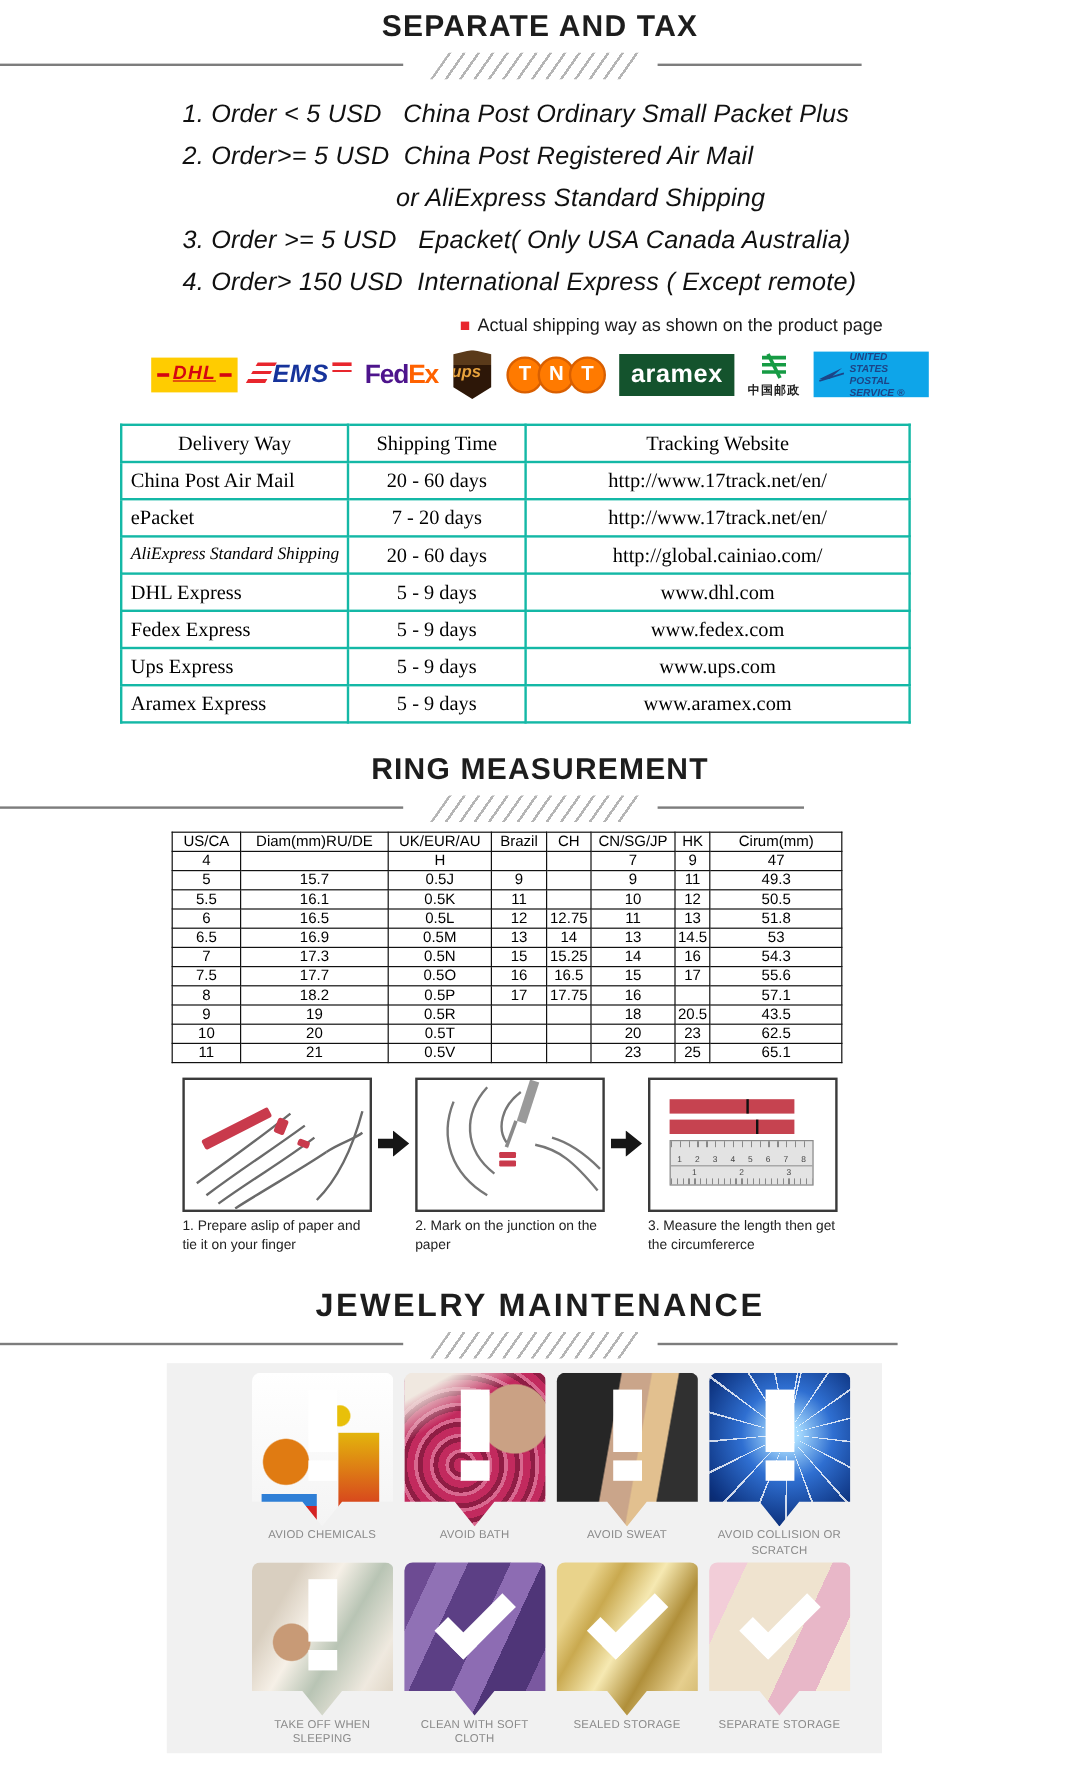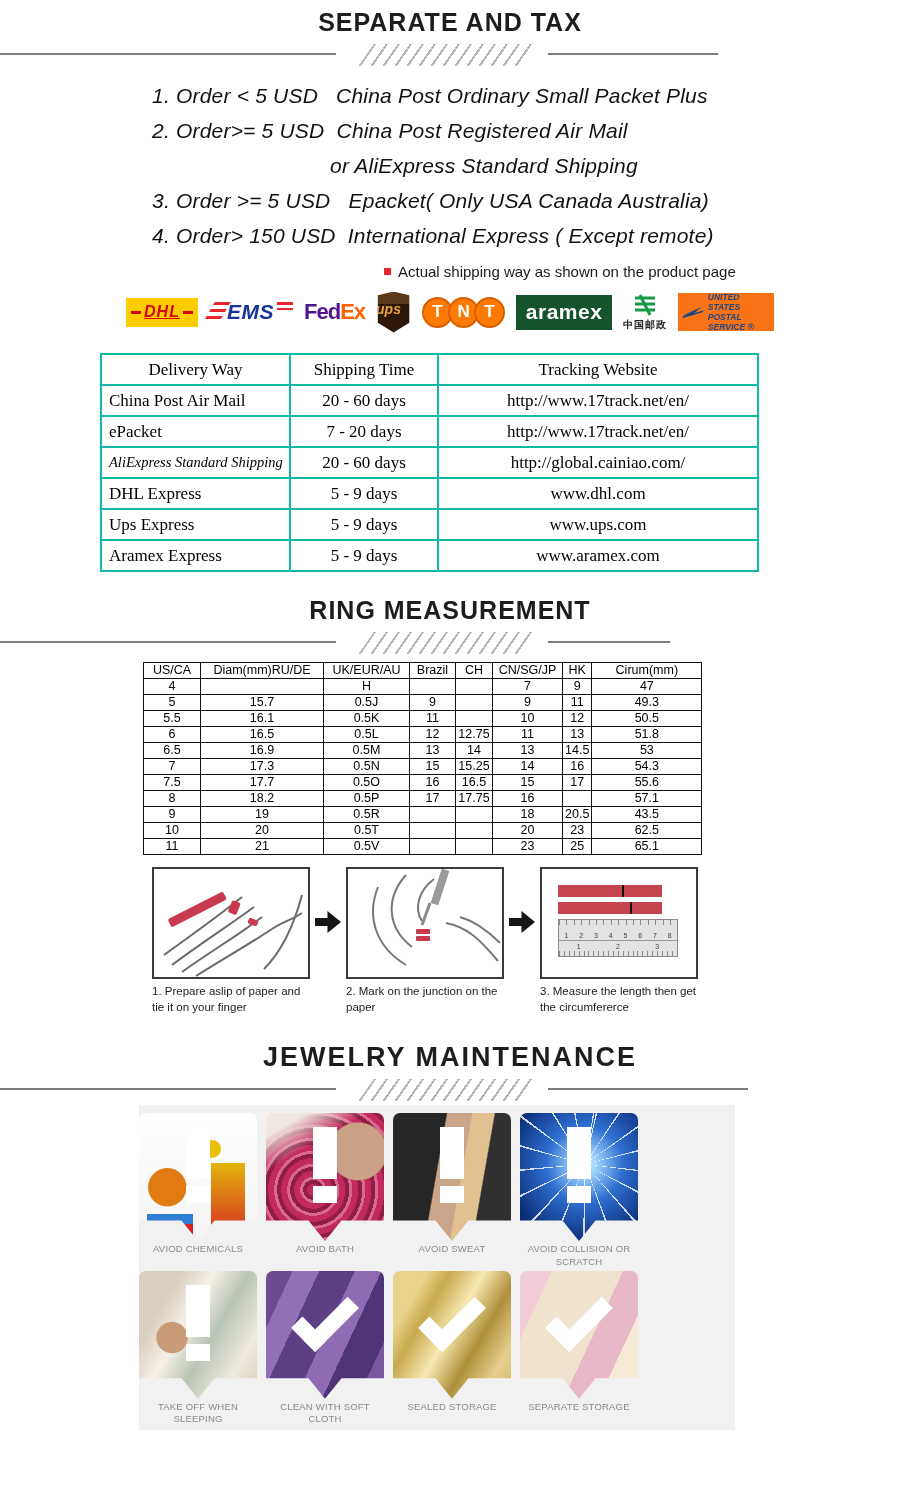--- a/index.html
+++ b/index.html
@@ -49,21 +49,21 @@
       display:flex; align-items:flex-start; justify-content:flex-start; }
   .logo-ups .ups-text { color:#e8a33d; font-weight:900; font-style:italic; font-size:14px; margin-top:9px; }
   .logo-tnt { display:flex; }
   .logo-tnt .tnt-circle { width:31px; height:31px; border-radius:50%; background:#ff7a00; border:2px solid #d95f00;
       color:#fff; font-weight:900; font-size:17px; display:flex; align-items:center; justify-content:center; margin-left:-5px; }
   .logo-tnt .tnt-circle:first-child { margin-left:0; }
   .logo-aramex { width:96px; height:35px; background:#14532d; color:#fff; font-weight:bold; font-size:21px;
       letter-spacing:0.5px; display:flex; align-items:center; justify-content:center; }
   .logo-chinapost { display:flex; flex-direction:column; align-items:center; }
   .logo-chinapost .cp-label { font-size:10px; font-weight:bold; color:#222; margin-top:1px; letter-spacing:1px; }
-  .logo-usps { width:96px; height:38px; background:#f97316; display:flex; align-items:center; padding:0 4px; gap:3px; }
+  .logo-usps { width:96px; height:38px; background:#0ea5e9; display:flex; align-items:center; padding:0 4px; gap:3px; }
   .logo-usps .usps-text { color:#1c4587; font-weight:900; font-style:italic; font-size:8.5px; line-height:1.2; }
 
   
   table { border-collapse:collapse; }
   .ship { margin:20px 0 0 100px; font-family:"Liberation Serif", serif; font-size:17px; }
   .ship th, .ship td { border:2px solid #14b8a6; height:31px; text-align:center; font-weight:normal; color:#000; }
   .ship tbody td:first-child { text-align:left; padding-left:7px; }
   .ship tbody tr:nth-child(3) td:first-child { font-style:italic; font-size:14.5px; }
 
   
@@ -85,21 +85,21 @@
   .ruler { margin:1px 0 0 16px; width:120px; border:1px solid #8a8a8a; background:#e3e3e3; }
   .ruler-top { height:21px; border-bottom:1px solid #999; display:flex; justify-content:space-around;
       align-items:flex-end; padding-bottom:1px;
       background:repeating-linear-gradient(90deg,#888 0 1px, transparent 1px 7.4px) top/100% 5px no-repeat; }
   .ruler-top span, .ruler-bottom span { font-size:7px; color:#444; line-height:1; }
   .ruler-bottom { height:15px; display:flex; justify-content:space-around; align-items:flex-start; padding-top:2px;
       background:repeating-linear-gradient(90deg,#888 0 1px, transparent 1px 4.9px) bottom/100% 5px no-repeat; }
 
   
   .panel { width:596px; margin:2px 0 0 139px; background:#f1f1f1; padding:8px 0 4px; }
-  .tile-row { display:flex; gap:9px; }
+  .tile-row { display:flex; justify-content:center; gap:9px;margin-left:44px; }
   .tile-row + .tile-row { margin-top:2px; }
   .tile { width:118px; }
   .tile-img { width:118px; height:128px; border-radius:7px; position:relative;
       clip-path:polygon(0 0,100% 0,100% 84%,64% 84%,50% 100%,36% 84%,0 84%); }
   .tile-caption { margin-top:2px; min-height:24px; text-align:center; font-size:9.5px; color:#8a8a8a;
       line-height:1.35; letter-spacing:0.2px; }
   .mark-exclaim { position:absolute; left:50%; top:14px; transform:translateX(-50%); width:24px; }
   .mark-exclaim .bar-part { width:24px; height:52px; background:#fff; }
   .mark-exclaim .dot-part { width:24px; height:17px; background:#fff; margin-top:7px; }
   .mark-check { position:absolute; left:50%; top:30px; transform:translateX(-50%) rotate(-45deg);
@@ -228,20 +228,25 @@
           <td>AliExpress Standard Shipping</td>
           <td>20 - 60 days</td>
           <td>http://global.cainiao.com/</td>
         </tr>
         <tr>
           <td>DHL Express</td>
           <td>5 - 9 days</td>
           <td>www.dhl.com</td>
         </tr>
         <tr>
+          <td>Fedex Express</td>
+          <td>5 - 9 days</td>
+          <td>www.fedex.com</td>
+        </tr>
+        <tr>
           <td>Ups Express</td>
           <td>5 - 9 days</td>
           <td>www.ups.com</td>
         </tr>
         <tr>
           <td>Aramex Express</td>
           <td>5 - 9 days</td>
           <td>www.aramex.com</td>
         </tr>
       </tbody>

